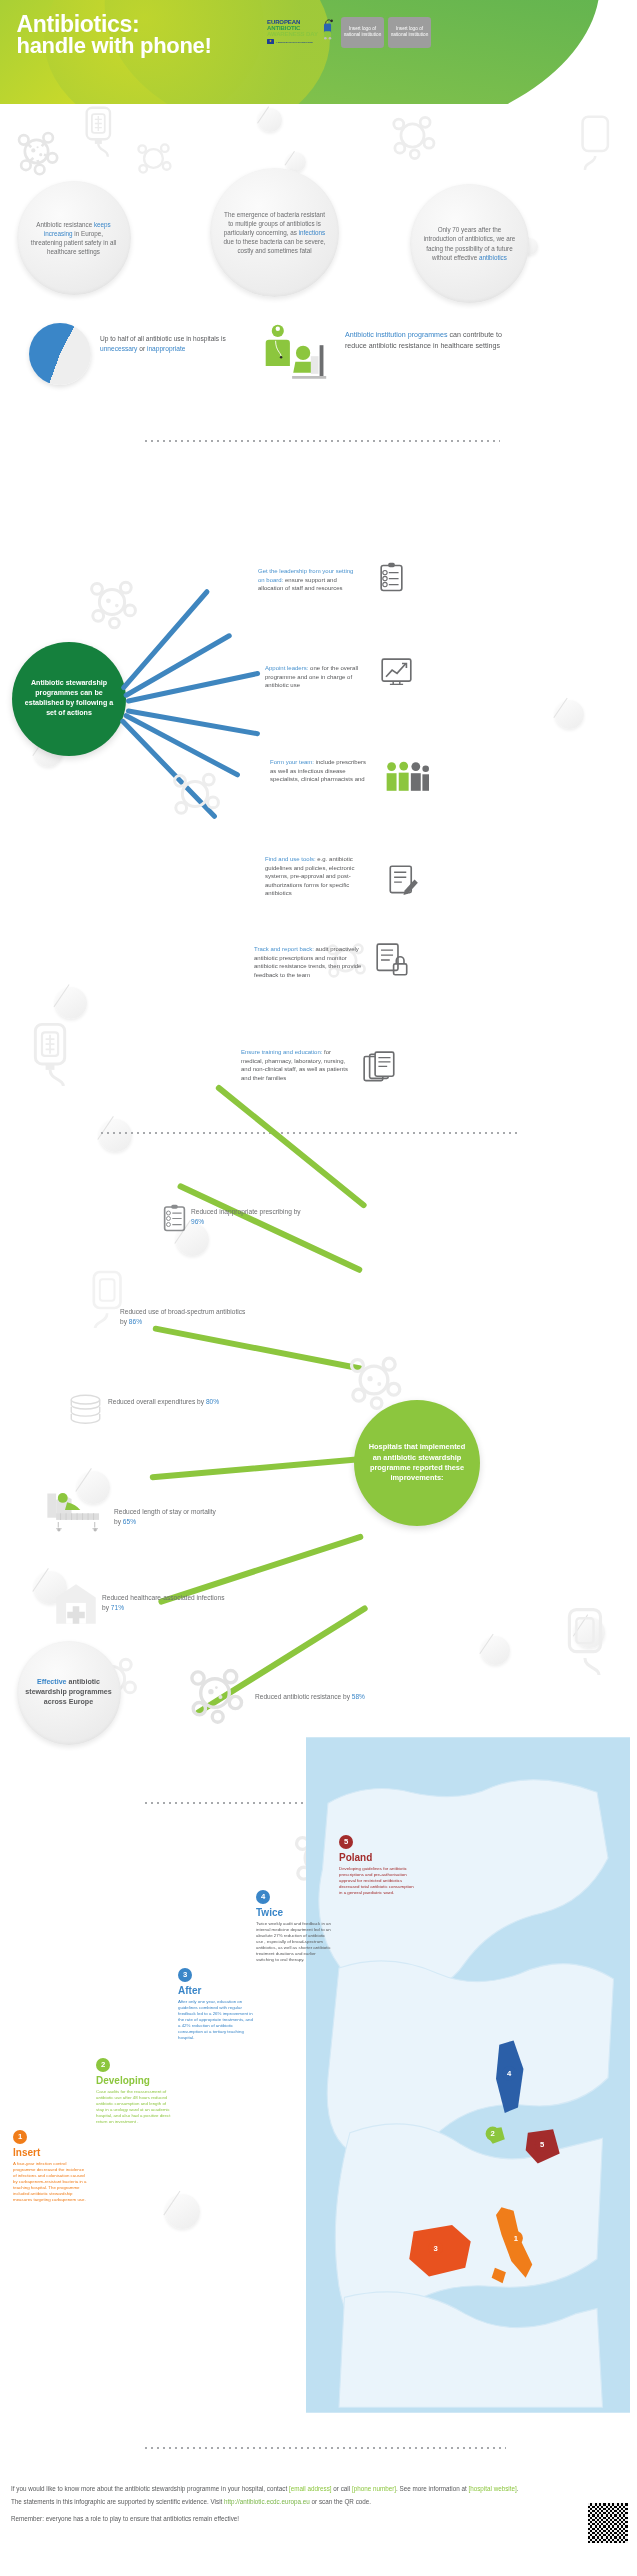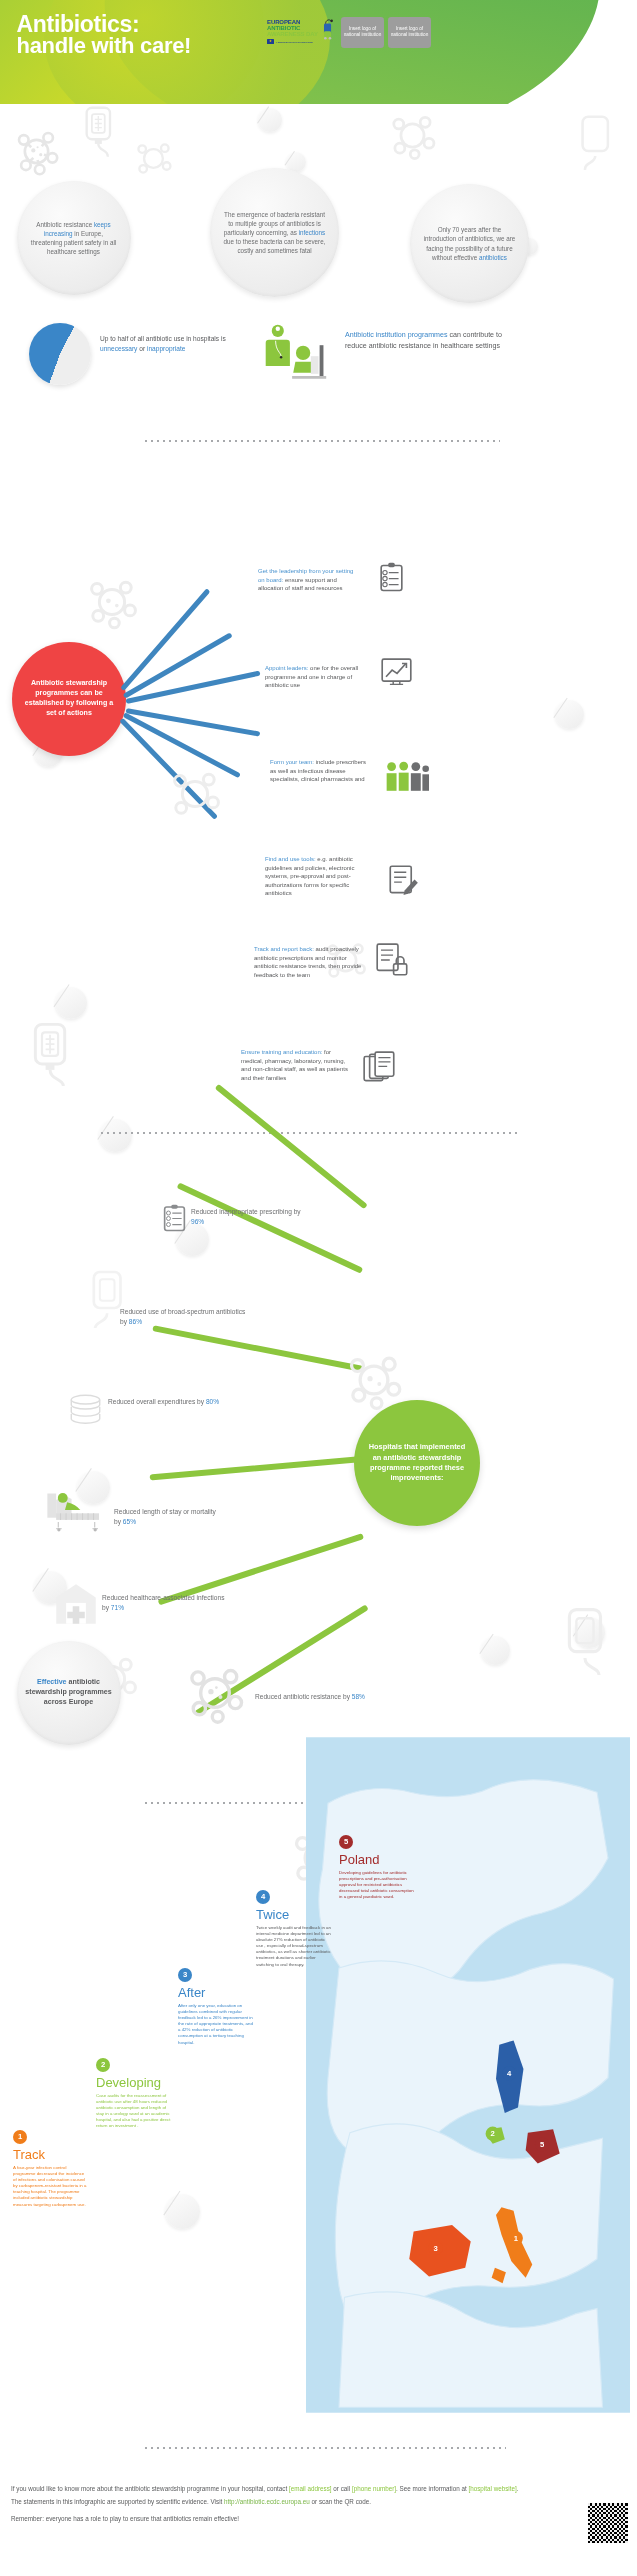--- a/index.html
+++ b/index.html
@@ -64,21 +64,21 @@
   
   #pie { left:29px; top:323px; width:62px; height:62px; border-radius:50%;
     background:conic-gradient(from 200deg, #3a86c8 0 52%, #eeeeee 52% 100%);
     box-shadow:0 2.2px 5px rgba(0,0,0,.12); }
   #pietext { left:100px; top:334px; width:136px; font-size:6.6px; line-height:1.5; }
 
   #stewtext { left:345px; top:330px; width:159px; font-size:7.1px; line-height:1.5; }
 
   
   #bluehub { left:12px; top:642px; width:114px; height:114px; border-radius:50%;
-    background:#ef4444; color:#fff; font-weight:bold; font-size:7.1px; line-height:1.4;
+    background:#15803d; color:#fff; font-weight:bold; font-size:7.1px; line-height:1.4;
     display:flex; align-items:center; justify-content:center; text-align:center;
     box-shadow:0 2.7px 7.7px rgba(0,0,0,.14); }
   #bluehub .inner { padding:0 12px; }
   .bspoke { height:5px; background:#3f86bf; border-radius:2.7px; transform-origin:0 50%; }
 
   .act { position:absolute; width:99px; font-size:6px; line-height:1.42; color:#58595b; }
   .act b { color:#4a93cf; font-weight:normal; }
   .acticon { position:absolute; }
 
   
@@ -92,21 +92,21 @@
   .imp .pct { color:#3a86c8; }
 
   
   #eurocircle { left:16.5px; top:1641px; width:104px; height:104px; }
   #eurocircle .inner { font-size:7.1px; font-weight:bold; line-height:1.4; color:#58595b; padding:0 8.8px; }
   #eurocircle .inner .hl { color:#3a86c8; }
 
   .numbadge { width:14.3px; height:14.3px; border-radius:50%; color:#fff; font-weight:bold;
     font-size:7.7px; display:flex; align-items:center; justify-content:center; }
   .ctry { position:absolute; width:75px; font-size:4.4px; line-height:1.35; }
-  .ctry .cname { font-weight:normal; font-size:13px; display:block; margin:1.6px 0 1.6px; }
+  .ctry .cname { font-weight:bold; font-size:10px; display:block; margin:1.6px 0 1.6px; }
   .ctry p { font-size:4.4px; line-height:1.38; }
 
   
   #mapwrap { left:306px; top:1737px; width:324px; height:676px; }
 
   
   #footer { left:0; top:2484px; width:638px; padding:0 11px; font-size:6.3px; line-height:1.6; }
   #footer .lnk { color:#8cc63e; }
   #footer .lnk2 { color:#7ab648; }
   #qr { right:10px; top:2503px; width:40px; height:40px;
@@ -119,21 +119,21 @@
 <body>
 
 <div id="header" class="abs">
   <div class="abs swoosh-a"></div>
   <div class="abs swoosh-b"></div>
   <div class="abs swoosh-c"></div>
 </div>
 
 <div id="title" class="abs">
   <span class="l1">Antibiotics:</span>
-  <span class="l2">handle with care!</span>
+  <span class="l2">handle with phone!</span>
 </div>
 
 <div id="eaad" class="abs">
   <div class="ln e1">EUROPEAN</div>
   <div class="ln e2">ANTIBIOTIC</div>
   <div class="ln e3">AWARENESS DAY</div>
   <div class="eubar">
     <div class="eubox">
         <span class="eustar">★</span>
       </div>
@@ -560,21 +560,21 @@
       <circle cx="382" cy="912" r="13" fill="#f07d1a"></circle>
         <text x="382" y="917" font-size="14" font-weight="bold" fill="#fff" text-anchor="middle" font-family="Liberation Sans, sans-serif">1</text>
       <circle cx="236" cy="930" r="13" fill="#e8521f"></circle>
         <text x="236" y="935" font-size="14" font-weight="bold" fill="#fff" text-anchor="middle" font-family="Liberation Sans, sans-serif">3</text>
     </g>
   </svg>
 </div>
 
 <div class="ctry" style="left:13px;top:2130px">
   <div class="numbadge" style="background:#f07d1a">1</div>
-  <span class="cname" style="color:#f07d1a">Track</span>
+  <span class="cname" style="color:#f07d1a">Insert</span>
   <p style="color:#f07d1a">A four-year infection control programme decreased the incidence of infections and colonisation caused by carbapenem-resistant bacteria in a teaching hospital. The programme included antibiotic stewardship measures targeting carbapenem use.</p>
 </div>
 
 <div class="ctry" style="left:96px;top:2058px">
   <div class="numbadge" style="background:#8cc63e">2</div>
   <span class="cname" style="color:#8cc63e">Developing</span>
   <p style="color:#8cc63e">Case audits for the reassessment of antibiotic use after 48 hours reduced antibiotic consumption and length of stay in a urology ward at an academic hospital, and also had a positive direct return on investment .</p>
 </div>
 
 <div class="ctry" style="left:178px;top:1968px">

